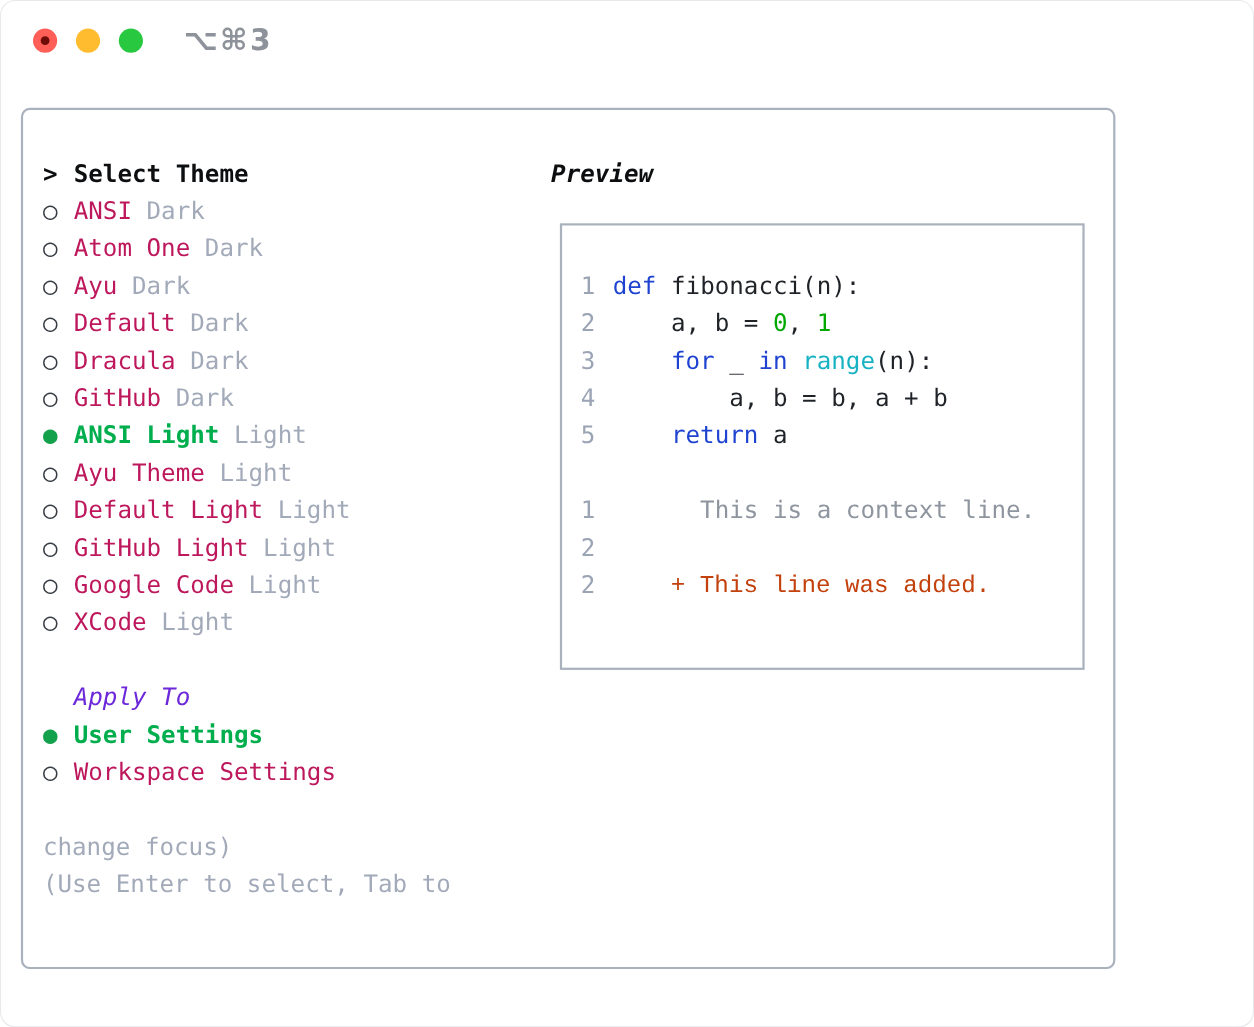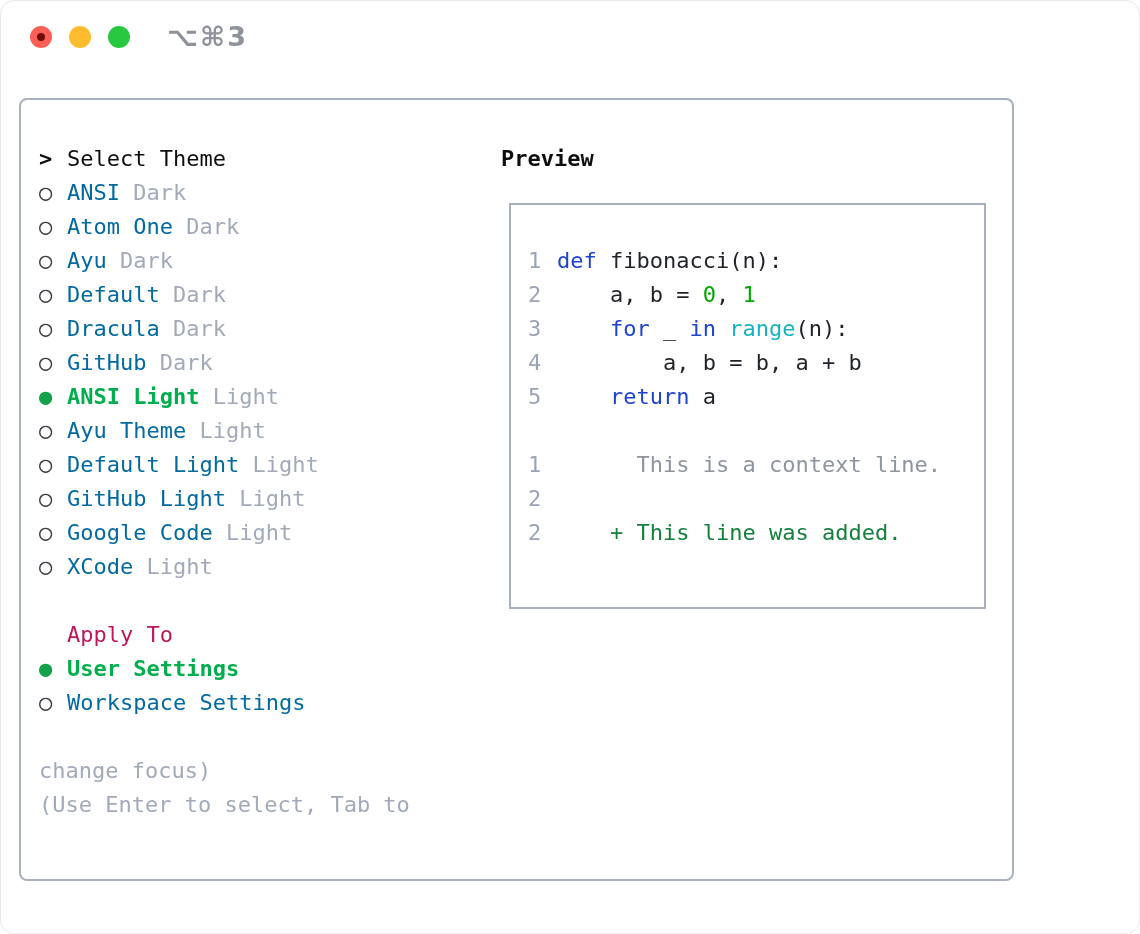--- a/index.html
+++ b/index.html
@@ -14,39 +14,39 @@
   .dot.green{background:#28c840;}
   .titlebar-title{position:absolute;left:166px;top:20px;font-family:"DejaVu Sans","DejaVu Sans Mono",sans-serif;font-size:27px;font-weight:bold;color:#8e939b;letter-spacing:2px;}
   
   .panel{position:absolute;left:18px;top:97px;width:995px;height:783px;border:2px solid #a9b1bd;border-radius:8px;box-sizing:border-box;background:#fff;}
   
   .left-col{position:absolute;left:38px;top:140px;font-size:22px;color:#373c44;}
   .row{height:34px;display:flex;align-items:center;white-space:pre;}
   .bullet{width:28px;flex:0 0 28px;color:#373c44;}
   .bullet.bsel{color:#14a14b;}
   .prompt{font-weight:bold;color:#0c0e10;}
-  .header{font-weight:normal;color:#0c0e10;}
-  .tname{color:#0369a1;}
+  .header{font-weight:bold;color:#0c0e10;}
+  .tname{color:#be185d;}
   .sel{color:#00ae4d;font-weight:bold;}
   .suffix{color:#a2aab9;}
-  .apply-title{padding-left:28px;color:#be185d;}
+  .apply-title{padding-left:28px;color:#6d28d9;font-style:italic;}
   .help{color:#a2aab9;}
   
-  .preview-title{position:absolute;left:500px;top:141px;height:34px;line-height:34px;font-weight:bold;font-size:22px;color:#0c0e10;}
+  .preview-title{position:absolute;left:500px;top:141px;height:34px;line-height:34px;font-weight:bold;font-size:22px;color:#0c0e10;font-style:italic;}
   .preview-box{position:absolute;left:508px;top:202px;width:477px;height:406px;border:2px solid #a9b1bd;box-sizing:border-box;background:#fff;}
   .code{position:absolute;left:17px;top:38px;font-size:22px;}
   .codeline{height:34px;display:flex;align-items:center;white-space:pre;}
   .ln{width:29px;flex:0 0 29px;color:#9ba4b5;}
   .kw{color:#1e43d0;}
   .pl{color:#1f2328;}
   .nm{color:#00a800;}
   .bi{color:#17b2c3;}
   .ctx{color:#8e959f;}
   .del{color:#c03320;}
-  .add{color:#15803d;}
+  .add{color:#c2410c;font-family:Liberation Mono, monospace;}
 </style>
 </head>
 <body>
 
 <div class="window">
 
   <div class="tl">
     <div class="dot red"></div>
     <div class="dot yellow"></div>
     <div class="dot green"></div>

